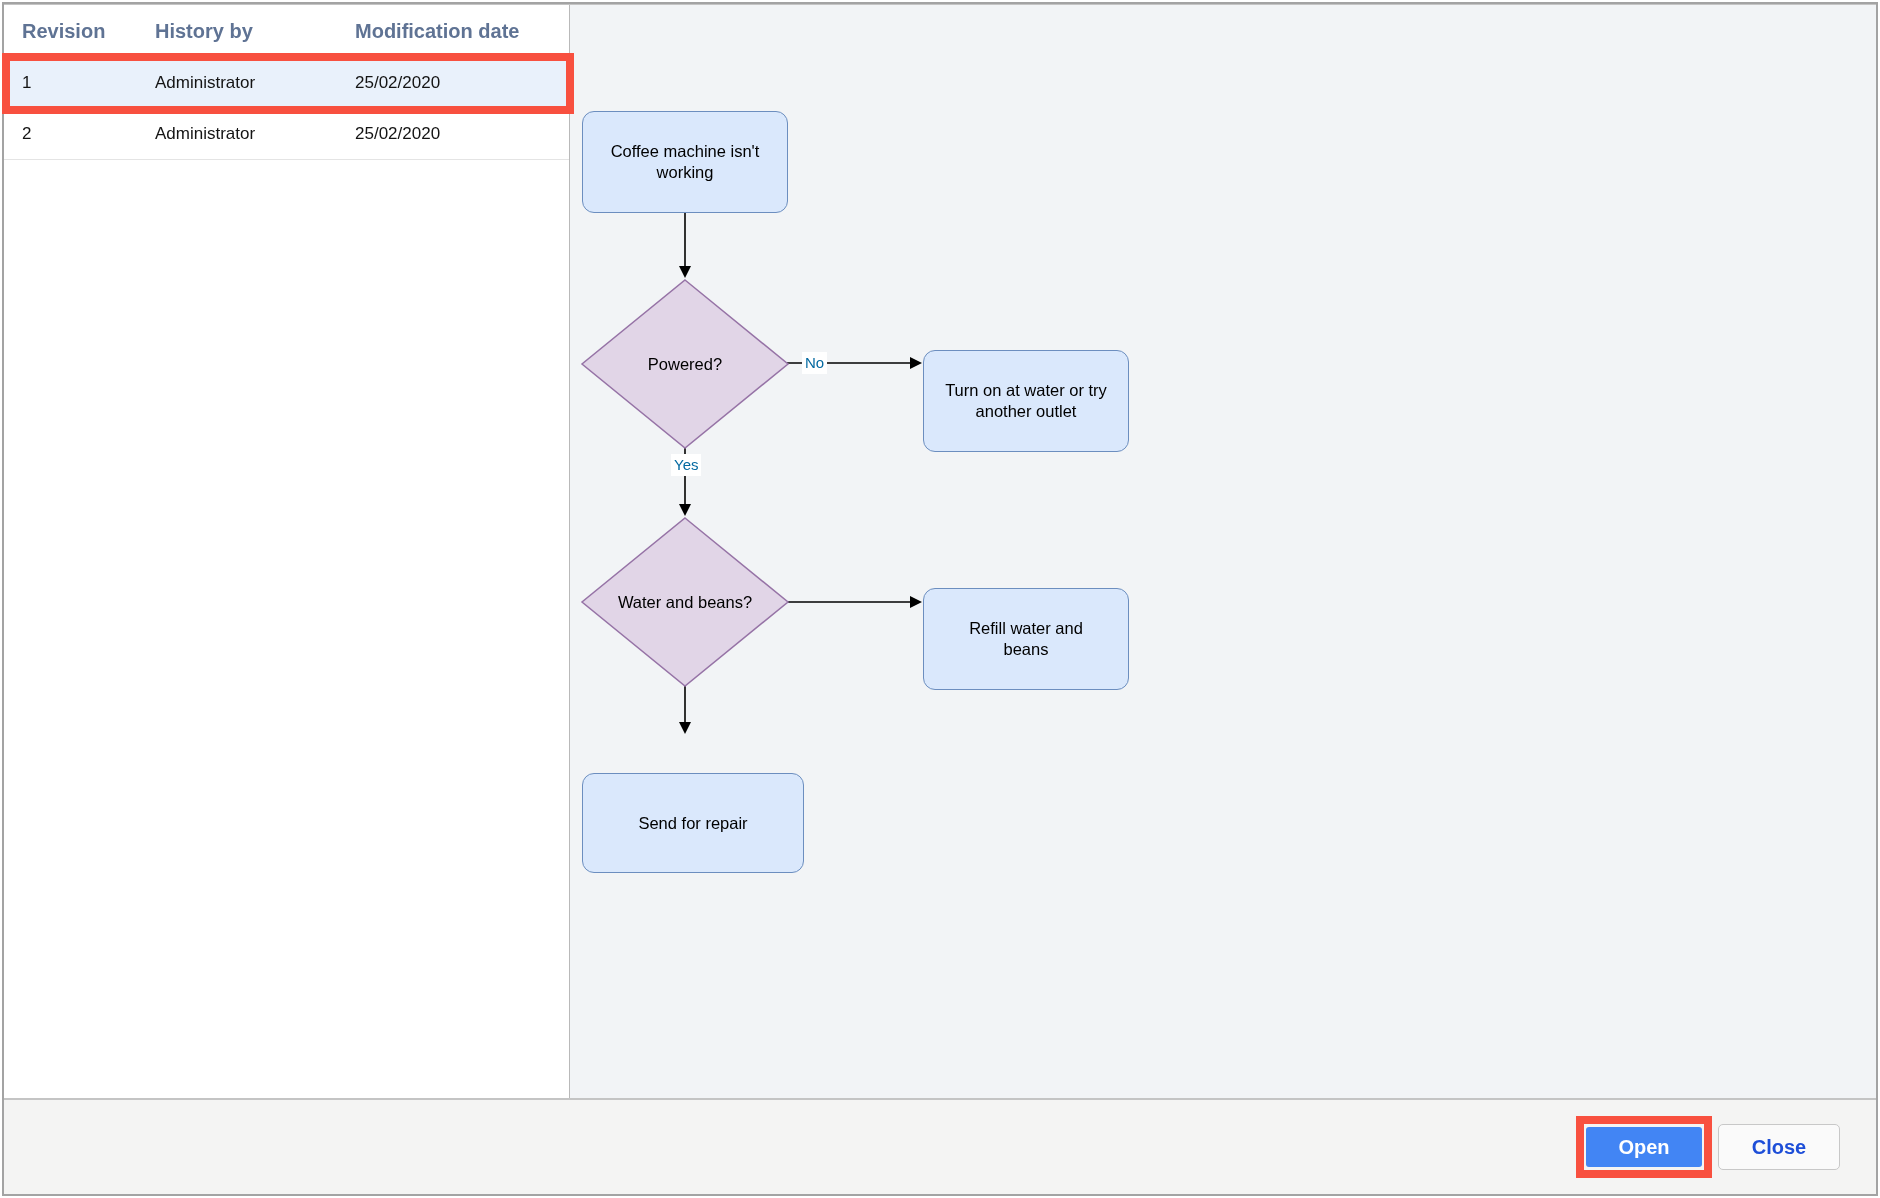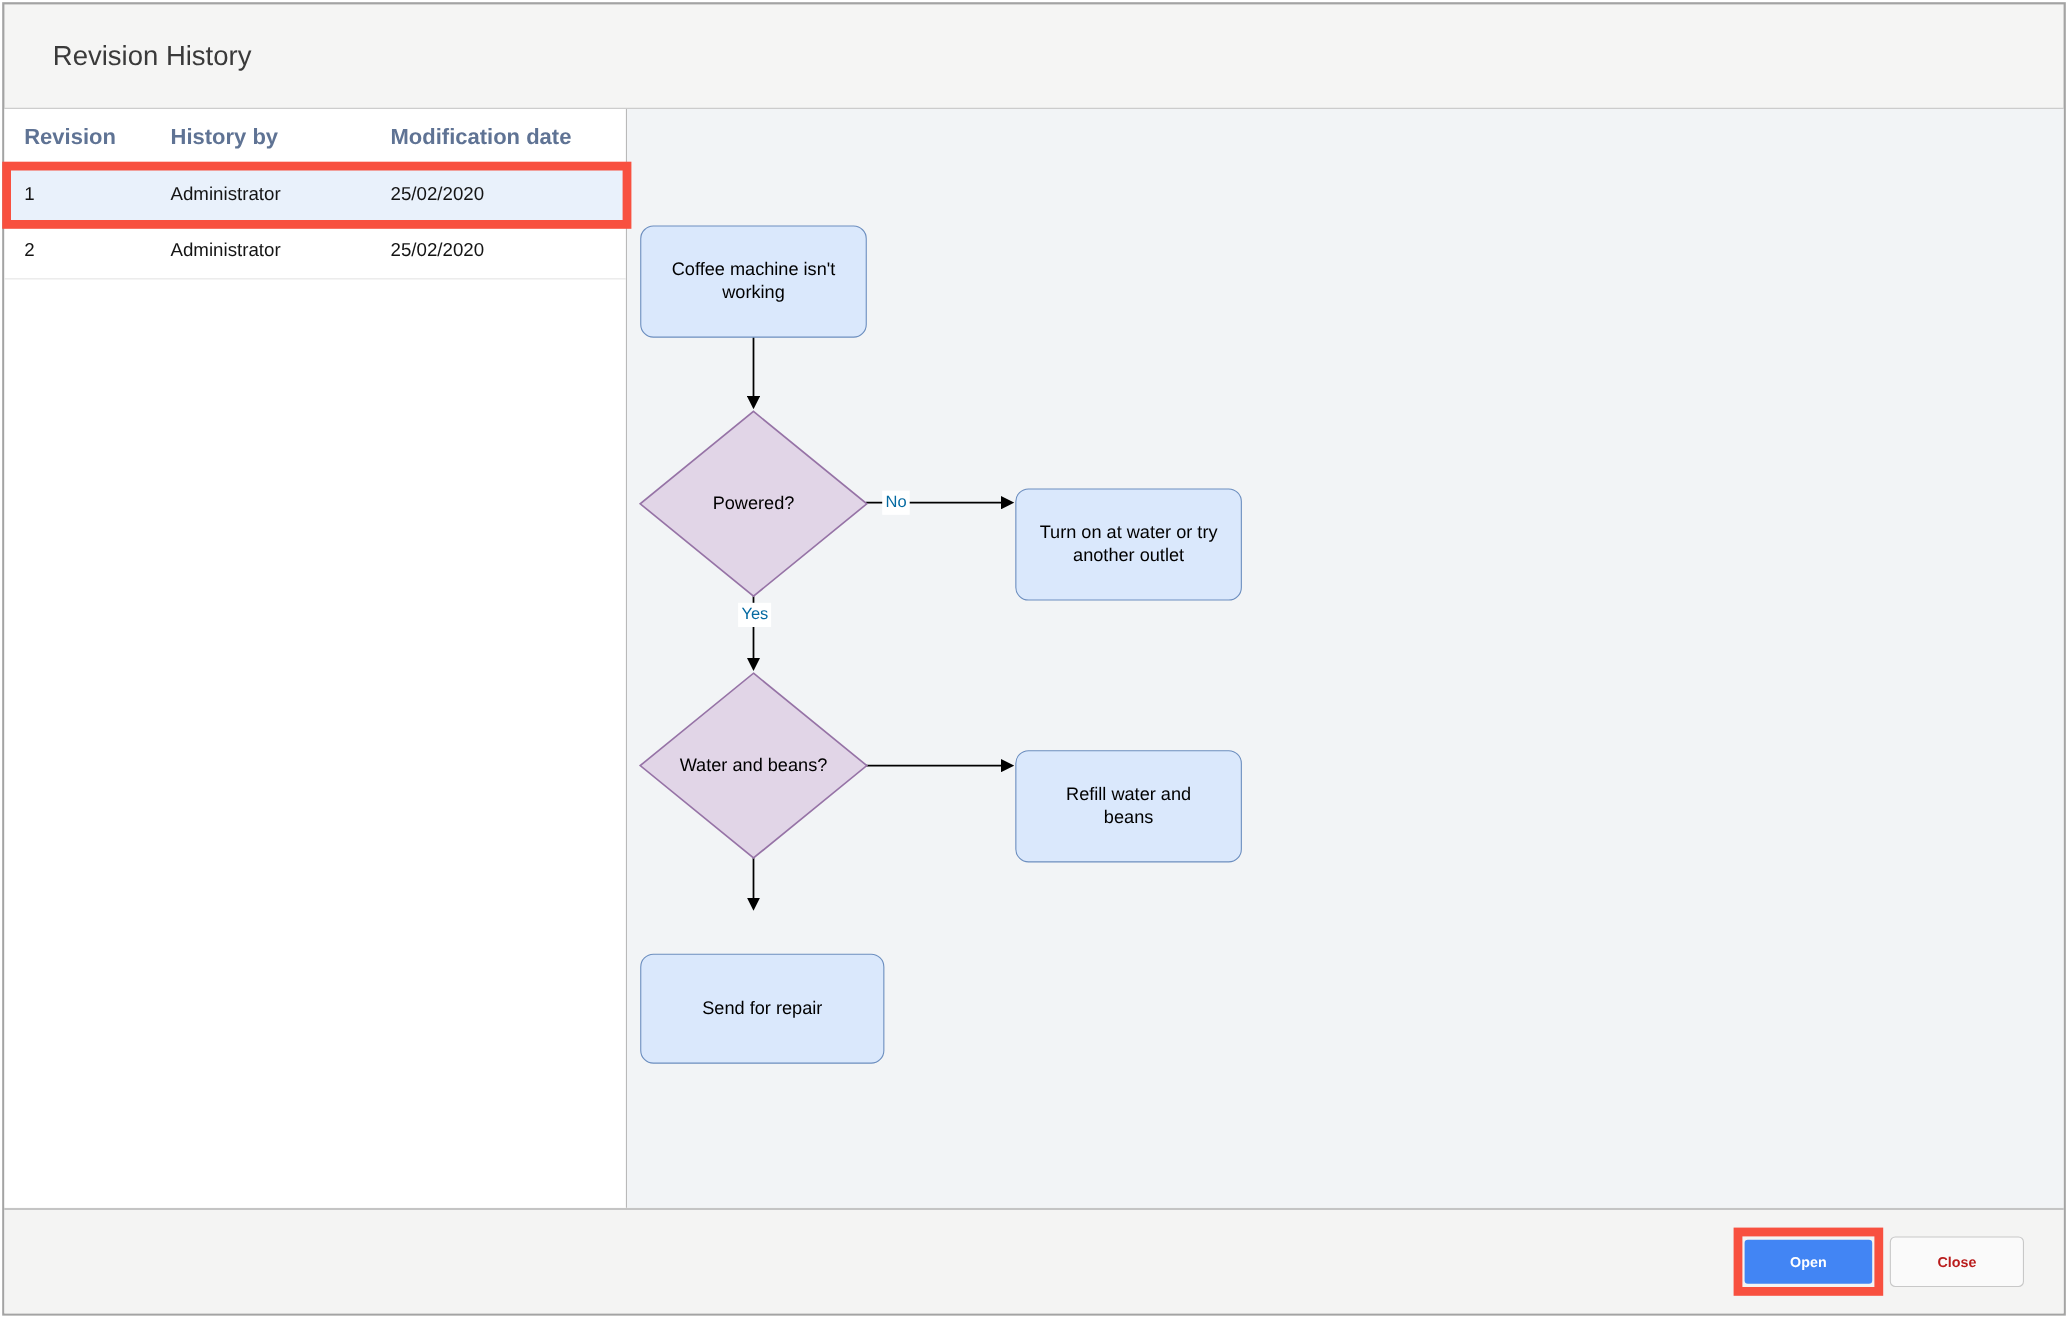--- a/index.html
+++ b/index.html
@@ -45,34 +45,31 @@
   .narrow .node-label{max-width:140px;}
 
   .edge-label{position:absolute;background:#ffffff;color:#0369a1;font-size:15px;
               line-height:22px;padding:0 3px;z-index:4;}
 
   
   .dlg-footer{height:94px;flex:0 0 94px;display:flex;align-items:center;
               justify-content:flex-end;padding-right:36px;gap:6px;background:#f4f4f3;}
   .open-annotation{border:8px solid #f8503f;padding:3px 2px;box-sizing:content-box;
                    display:flex;align-items:center;justify-content:center;}
-  .btn{font-family:"Liberation Sans", sans-serif;font-weight:bold;font-size:13px;
+  .btn{font-family:"Liberation Sans", sans-serif;font-weight:bold;font-size:20px;
        cursor:pointer;display:flex;align-items:center;justify-content:center;}
   .btn-open{width:116px;height:40px;background:#4285f4;color:#ffffff;border:none;border-radius:3px;}
-  .btn-close{width:122px;height:46px;background:#fafafa;color:#b91c1c;
+  .btn-close{width:122px;height:46px;background:#fafafa;color:#1d4ed8;
              border:1px solid #c8c8c8;border-radius:5px;box-sizing:border-box;}
 </style>
 </head>
 <body>
 
 <div class="dialog">
 
-  <div class="dlg-header">
-    <div class="dlg-title">Revision History</div>
-  </div>
 
   <div class="dlg-content">
 
     <div class="table-panel">
       <div class="thead">
         <div class="th c1">Revision</div>
         <div class="th c2">History by</div>
         <div class="th c3">Modification date</div>
       </div>
 

